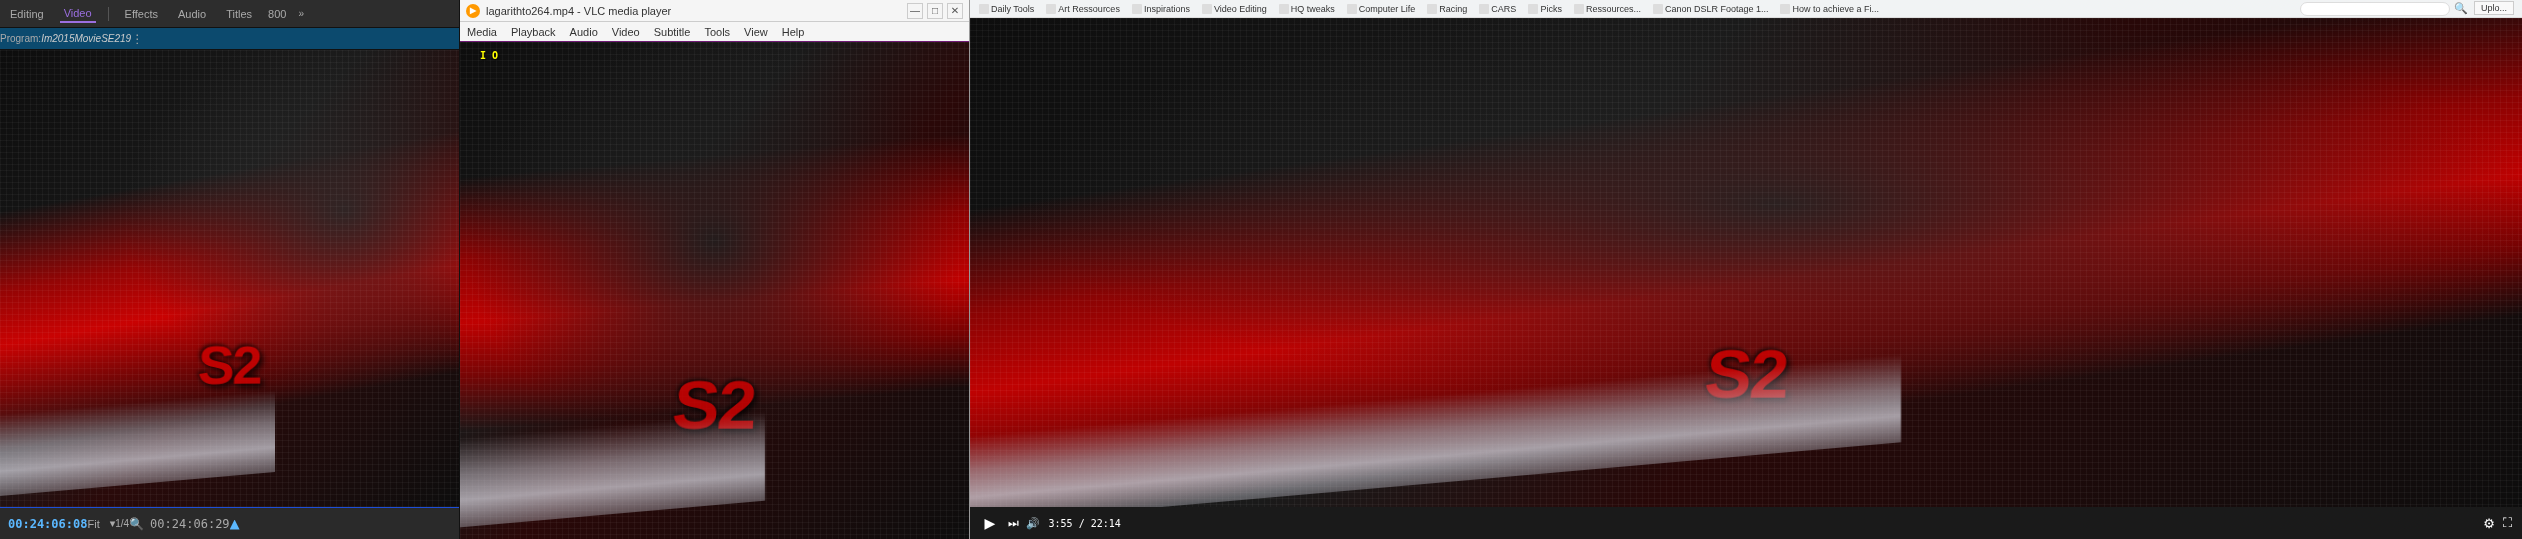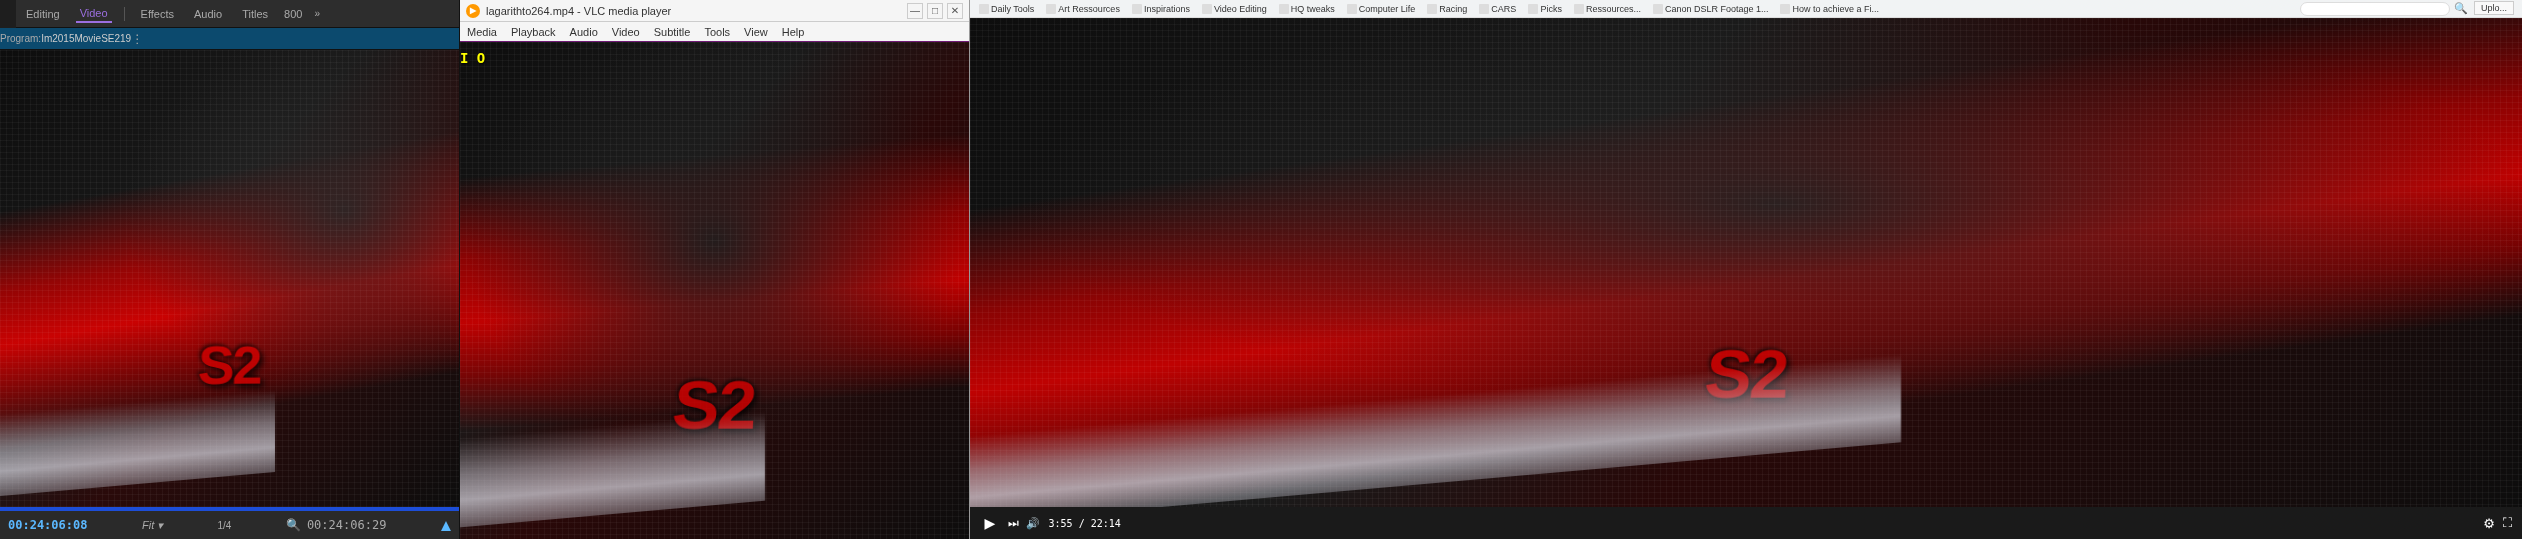--- a/index.html
+++ b/index.html
@@ -26,21 +26,20 @@
     }
 
     .premiere-toolbar {
       height: 28px;
       background: #2d2d2d;
       display: flex;
       align-items: center;
       padding: 0 6px;
       gap: 12px;
       border-bottom: 1px solid #111;
-      margin-left: 16px;
     }
 
     .premiere-toolbar-tab {
       color: #aaa;
       font-size: 11px;
       cursor: pointer;
       padding: 2px 4px;
     }
 
     .premiere-toolbar-tab.accent {
@@ -74,53 +73,52 @@
     }
 
     .program-label {
       font-size: 10px;
       color: #aaa;
     }
 
     .program-name {
       font-size: 10px;
       color: #ccc;
+      font-style: italic;
     }
 
     .premiere-video {
       flex: 1;
       background: #000;
       position: relative;
       overflow: hidden;
     }
 
     .premiere-controls {
       height: 32px;
       background: #2a2a2a;
       display: flex;
       align-items: center;
       padding: 0 8px;
-      border-top: 4px solid #1d4ed8;
-      justify-content: space-between;
+      border-top: 1px solid #1d4ed8;
     }
 
     .time-display {
       color: #5bb8ff;
       font-size: 12px;
       font-family: monospace;
       font-weight: bold;
     }
 
     .fit-dropdown {
       display: flex;
       align-items: center;
-      gap: 3px;
-      color: #aaa;
-      font-size: 11px;
-      font-style: italic;
+      gap: 10px;
+      color: #aaa;
+      font-size: 11px;
     }
 
     .controls-center {
       display: flex;
       align-items: center;
       gap: 4px;
       color: #aaa;
       font-size: 10px;
     }
 
@@ -234,23 +232,23 @@
     .vlc-video {
       flex: 1;
       background: #000;
       position: relative;
       overflow: hidden;
     }
 
     .time-overlay {
       position: absolute;
       top: 8px;
-      left: 0;
+      left: 20px;
       color: #ffff00;
-      font-size: 14px;
+      font-size: 10px;
       font-family: monospace;
       font-weight: bold;
       z-index: 10;
       text-shadow: 1px 1px 2px #000;
     }
 
     
     #browser-panel {
       flex: 1;
       height: 539px;

